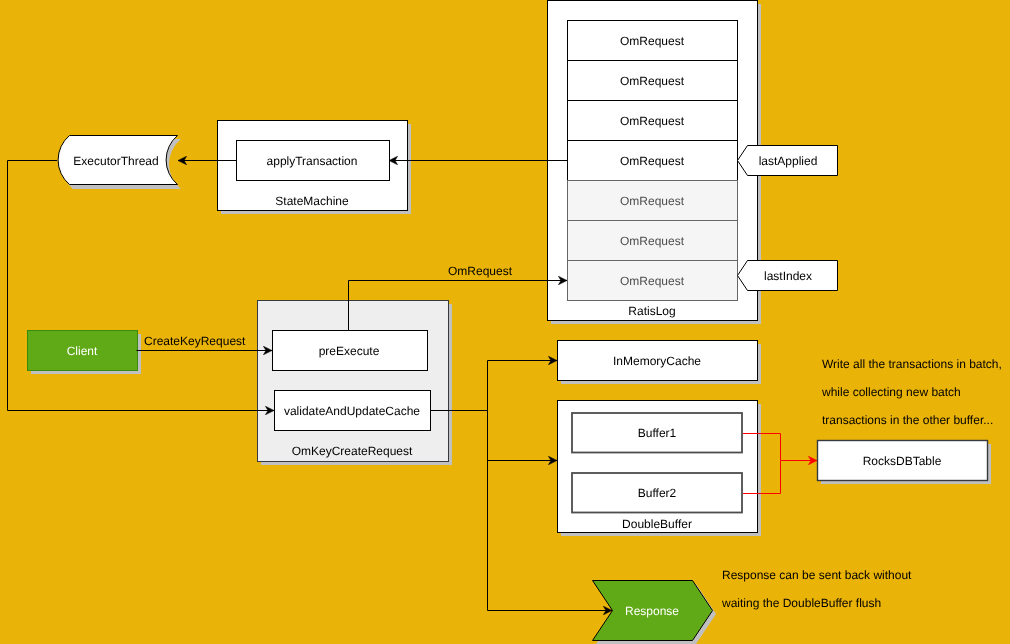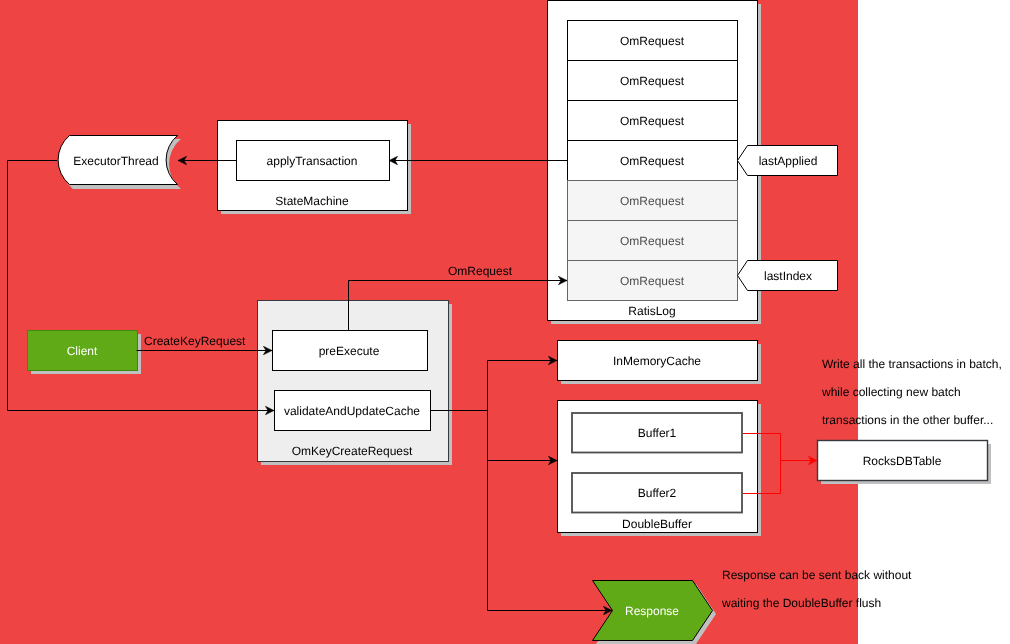--- a/index.html
+++ b/index.html
@@ -1,19 +1,19 @@
 <!DOCTYPE html>
 <html><head>
 <meta charset="utf-8">
 <title>OM Key Create Request Flow</title>
 <style>
   html,body{margin:0;padding:0;background:#ffffff;}
   body{width:1010px;height:644px;overflow:hidden;
        font-family:"Liberation Sans",sans-serif;}
-  #stage{position:relative;width:858px;height:644px;background:#ef4444;}
+  #stage{position:relative;width:1010px;height:644px;background:#eab308;}
   svg#canvas{position:absolute;left:0;top:0;display:block;}
   text{font-family:"Liberation Sans",sans-serif;font-size:12px;
        text-rendering:geometricPrecision;}
 </style>
 </head>
 <body>
 
 <div id="stage">
 <svg id="canvas" width="1010" height="644" viewBox="0 0 1010 644" fill="#000000" xmlns="http://www.w3.org/2000/svg">
   <defs>

